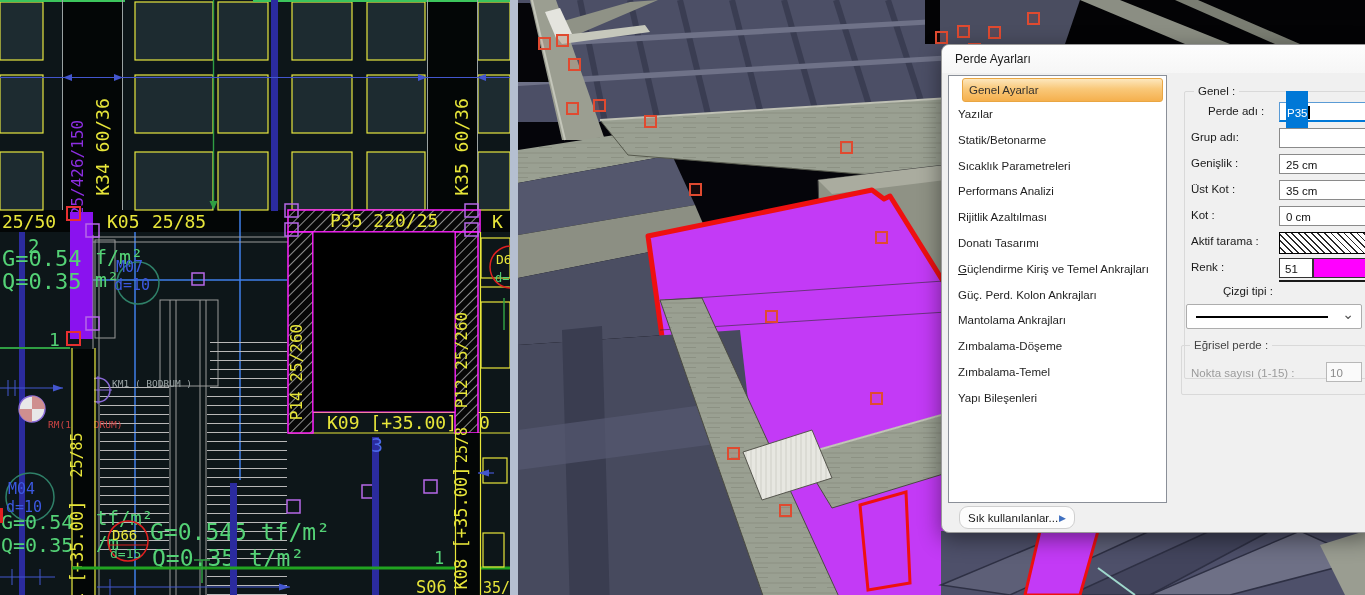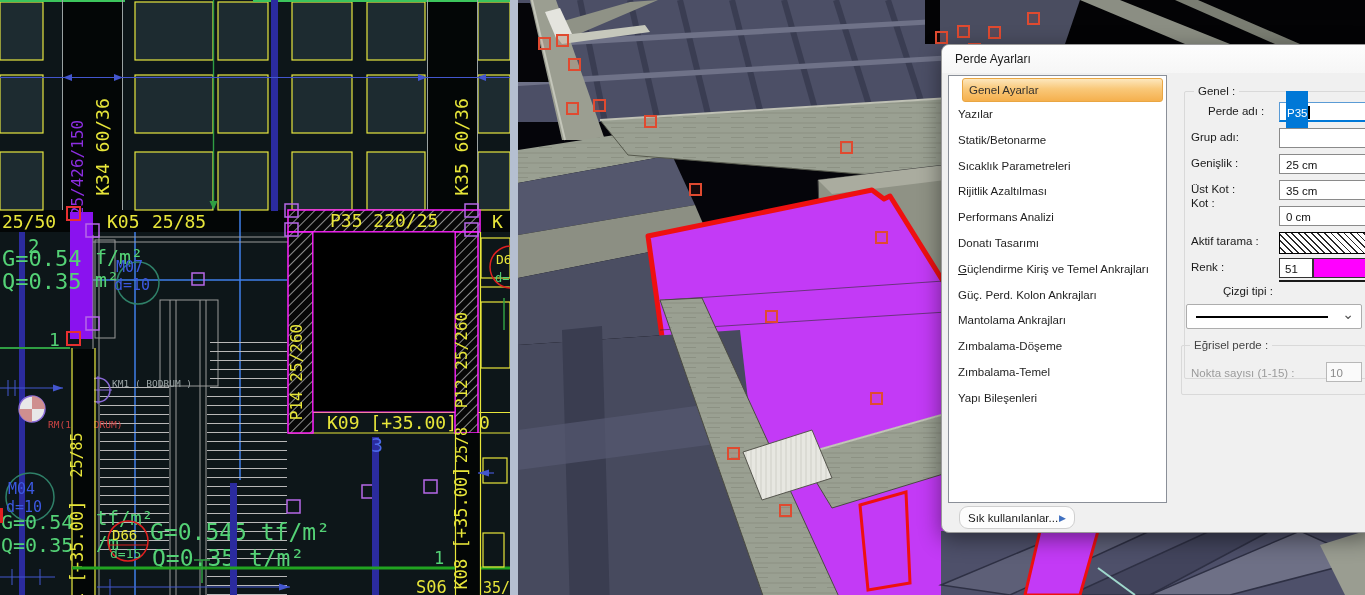--- a/index.html
+++ b/index.html
@@ -413,22 +413,22 @@
   </svg>
 
   <div id="dialog">
     <div id="dlg-title">Perde Ayarları</div>
 
     <div id="menu">
         <div class="menu-item selected">Genel Ayarlar</div>
         <div class="menu-item">Yazılar</div>
         <div class="menu-item">Statik/Betonarme</div>
         <div class="menu-item">Sıcaklık Parametreleri</div>
+        <div class="menu-item">Performans Analizi</div>
         <div class="menu-item">Rijitlik Azaltılması</div>
-        <div class="menu-item">Performans Analizi</div>
         <div class="menu-item">Donatı Tasarımı</div>
         <div class="menu-item u-first">Güçlendirme Kiriş ve Temel Ankrajları</div>
         <div class="menu-item">Güç. Perd. Kolon Ankrajları</div>
         <div class="menu-item">Mantolama Ankrajları</div>
         <div class="menu-item">Zımbalama-Döşeme</div>
         <div class="menu-item">Zımbalama-Temel</div>
         <div class="menu-item">Yapı Bileşenleri</div>
       </div>
 
     <div class="grouplabel" style="left:252px;top:40px;">Genel :</div>
@@ -439,21 +439,21 @@
 
     <div class="flabel" style="top:86px;">Grup adı:</div>
     <div class="finput" style="top:83px;"></div>
 
     <div class="flabel" style="top:112px;">Genişlik :</div>
     <div class="finput" style="top:109px;">25 cm</div>
 
     <div class="flabel" style="top:138px;">Üst Kot :</div>
     <div class="finput" style="top:135px;">35 cm</div>
 
-    <div class="flabel" style="top:152px;">Kot :</div>
+    <div class="flabel" style="top:164px;">Kot :</div>
     <div class="finput" style="top:161px;">0 cm</div>
 
     <div class="flabel" style="top:190px;">Aktif tarama :</div>
     <div id="hatch-swatch"></div>
 
     <div class="flabel" style="top:216px;">Renk :</div>
     <div id="renk-num">51</div>
     <div id="renk-swatch"></div>
     <div id="renk-underline"></div>
 

